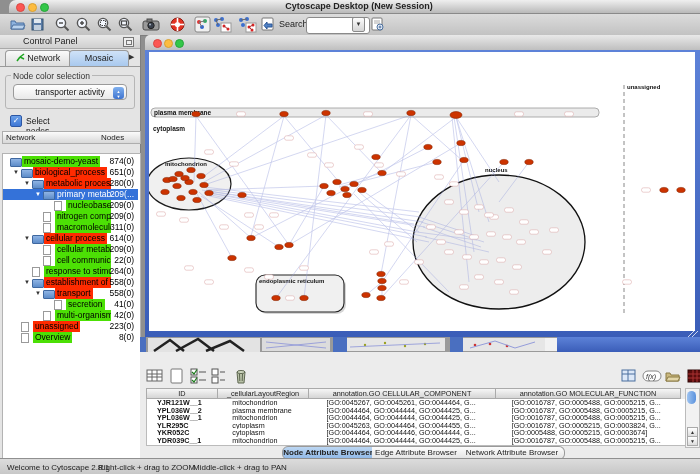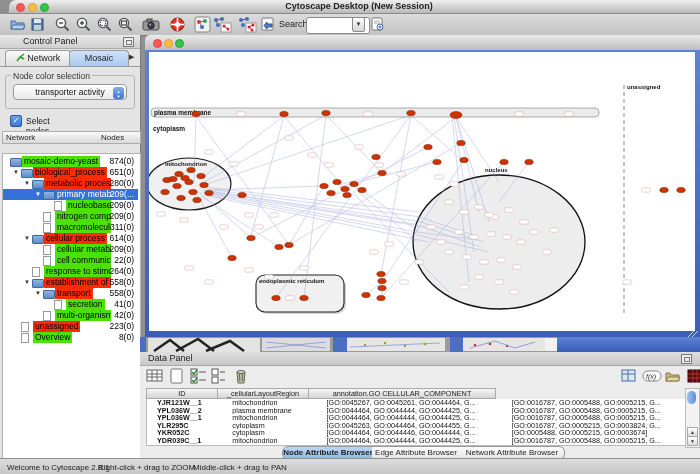--- a/index.html
+++ b/index.html
@@ -535,24 +535,20 @@
   <rect x="417" y="0" width="143" height="15" fill="url(#bluegrad)"></rect>
   <defs>
       <linearGradient id="bluegrad" x1="0" y1="0" x2="0" y2="1">
         <stop offset="0" stop-color="#5d82d8"></stop>
         <stop offset="1" stop-color="#3a5db8"></stop>
       </linearGradient>
     </defs>
 </svg>
 
 <div class="abs dpanel">
-  <div class="dpbar">
-    <span>Data Panel</span>
-    <div class="abs floatico" style="right:8px;top:2px"></div>
-  </div>
   <div class="abs dpicon" style="left:6px"><svg width="18" height="16">
         <rect x="1" y="2" width="15" height="11" fill="#fff" stroke="#666"></rect>
         <line x1="1" y1="6" x2="16" y2="6" stroke="#666"></line>
         <line x1="1" y1="9" x2="16" y2="9" stroke="#666"></line>
         <line x1="6" y1="2" x2="6" y2="13" stroke="#666"></line>
         <line x1="11" y1="2" x2="11" y2="13" stroke="#666"></line>
       </svg></div>
   <div class="abs dpicon" style="left:28px"><svg width="18" height="16">
         <rect x="3" y="1" width="11" height="14" rx="1" fill="#fff" stroke="#777"></rect>
       </svg></div>
@@ -593,20 +589,21 @@
         <rect x="2" y="2" width="13" height="12" fill="#5a0d0d" stroke="#2e0505"></rect>
         <line x1="2" y1="6" x2="15" y2="6" stroke="#a33"></line>
         <line x1="2" y1="10" x2="15" y2="10" stroke="#a33"></line>
         <line x1="7" y1="2" x2="7" y2="14" stroke="#a33"></line>
         <line x1="11" y1="2" x2="11" y2="14" stroke="#a33"></line>
       </svg></div>
   <div class="dhead">
     <div style="width:70px">ID</div>
     <div style="width:90px">_cellularLayoutRegion</div>
     <div style="width:186px">annotation.GO CELLULAR_COMPONENT</div>
+    <div style="width:184px">annotation.GO MOLECULAR_FUNCTION</div>
   </div>
   <div class="dbody">
       <div id="data-rows">
         <div class="drow">
           <div class="c1">YJR121W__1</div>
           <div class="c2">mitochondrion</div>
           <div class="c3">[GO:0045267, GO:0045261, GO:0044464, G...</div>
           <div class="c4">[GO:0016787, GO:0005488, GO:0005215, G...</div>
         </div>
         <div class="drow">

